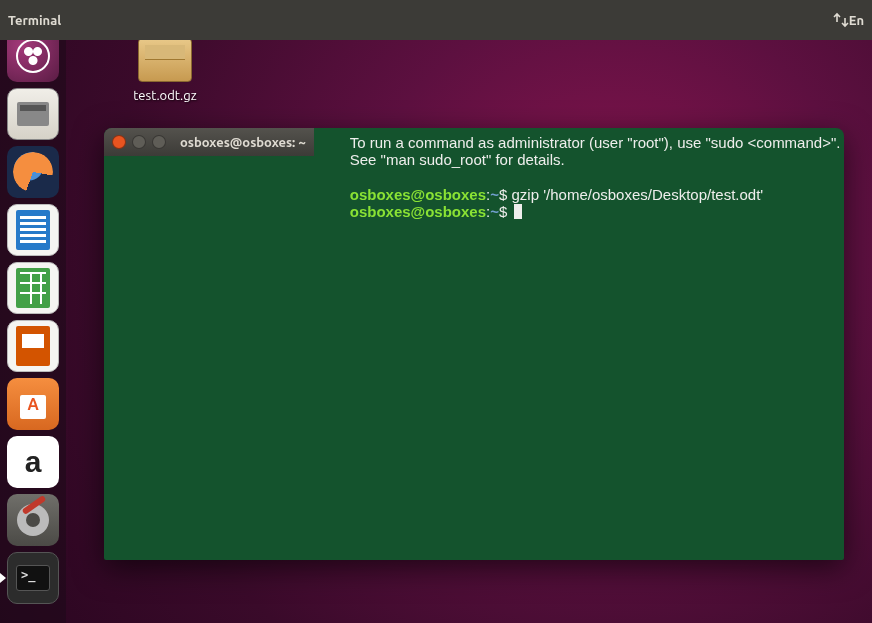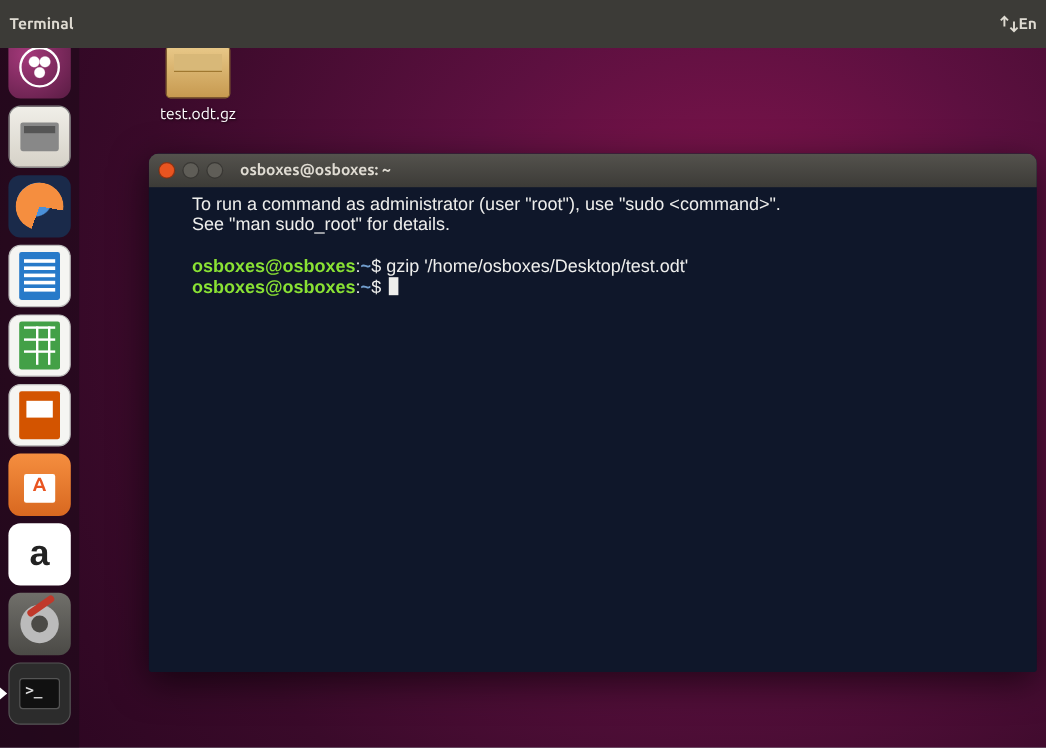--- a/index.html
+++ b/index.html
@@ -62,25 +62,25 @@
     border: 1px solid #8a6830; border-radius: 4px;
     position: relative;
   }
   .desktop-icon .glyph::before {
     content: ""; position: absolute; top: 6px; left: 6px; right: 6px; height: 14px;
     background: #d8b878; border-bottom: 1px solid #a07830;
   }
   .desktop-icon .label { text-shadow: 1px 1px 2px rgba(0,0,0,0.7); }
   
   .terminal-window {
-    position: absolute; top: 128px; left: 124px; width: 740px; height: 432px;
+    position: absolute; top: 128px; left: 104px; width: 740px; height: 432px;
     border-radius: 8px 8px 2px 2px; overflow: hidden;
     box-shadow: 0 8px 30px rgba(0,0,0,0.6);
-    display: flex; flex-direction: column;
-    background: #0f172a;
+    display: flex; flex-direction: row;
+    background: #14532d;
   }
   .titlebar {
     height: 28px; background: linear-gradient(#54524d, #3c3b37);
     display: flex; align-items: center; padding: 0 8px;
     color: #dfdbd2; font-size: 13px; font-weight: bold;
   }
   .win-btn { width: 14px; height: 14px; border-radius: 50%; margin-right: 6px; border: 1px solid rgba(0,0,0,0.4); cursor: pointer; }
   .btn-close { background: #e95420; }
   .btn-min { background: #5f5d57; }
   .btn-max { background: #5f5d57; }

